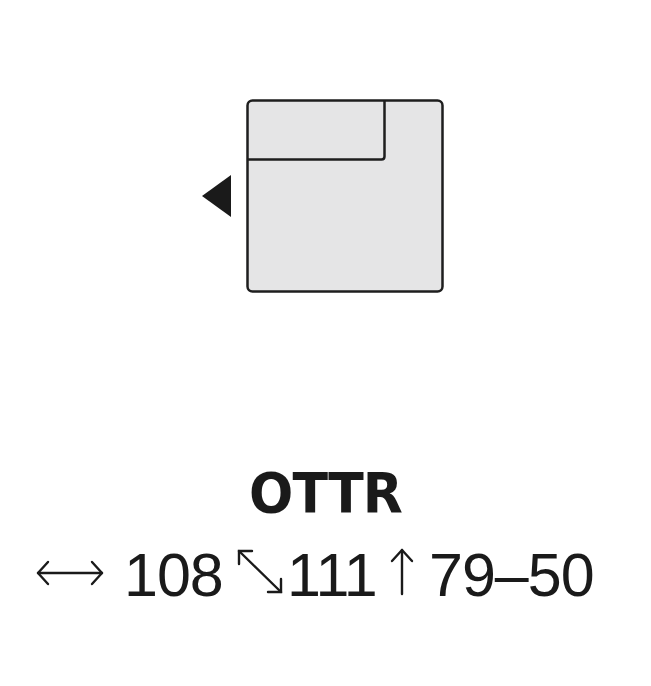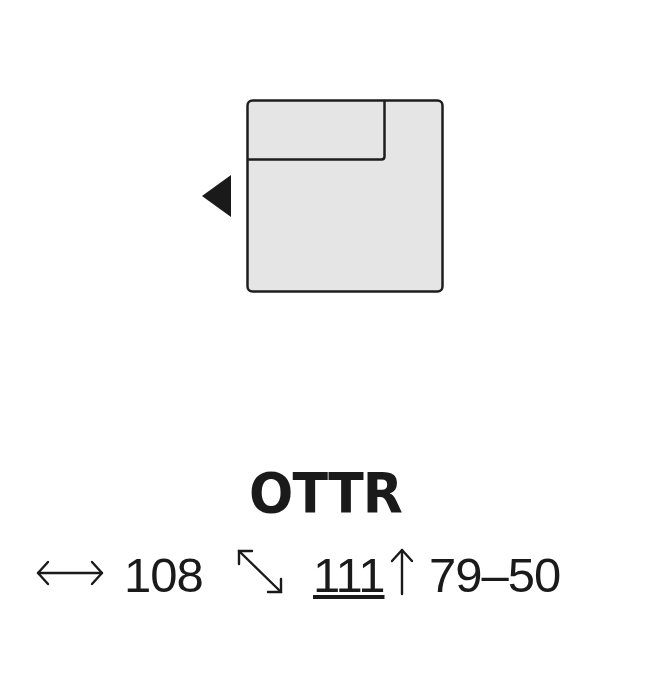--- a/index.html
+++ b/index.html
@@ -8,21 +8,21 @@
   .module-diagram svg { position: absolute; left: 0; top: 0; }
   .model-name {
     position: absolute; left: 0; top: 458px; width: 651px; text-align: center;
     font-family: "DejaVu Sans", sans-serif; font-weight: bold; font-size: 56px;
     line-height: 70px; color: #1a1a1a; letter-spacing: -1px;
     transform: scaleX(0.93); transform-origin: center;
   }
   .dims { position: absolute; left: 0; top: 540px; width: 651px; height: 70px; }
   .dim-val {
     position: absolute; top: 0; height: 70px;
-    font-family: "Liberation Sans", sans-serif; font-size: 49px; line-height: 70px;
+    font-family: "Liberation Sans", sans-serif; font-size: 61px; line-height: 70px;
     color: #1a1a1a; white-space: nowrap; letter-spacing: -1px;
   }
   .dim-icon { position: absolute; top: 0; }
 </style>
 </head>
 <body>
 
 <div class="module-diagram">
   <svg width="651" height="320" viewBox="0 0 651 320">
 
@@ -47,21 +47,21 @@
   </svg>
   <span class="dim-val" style="left:124px;">108</span>
 
   <svg class="dim-icon" style="left:234px;" width="52" height="70" viewBox="0 0 52 70">
     <g fill="none" stroke="#1a1a1a" stroke-width="2.4" stroke-linecap="round" stroke-linejoin="miter">
       <line x1="5" y1="11" x2="47" y2="52"></line>
       <polyline points="5,24 5,11 18,11"></polyline>
       <polyline points="47,39 47,52 34,52"></polyline>
     </g>
   </svg>
-  <span class="dim-val" style="left:313px;text-decoration:underline;">111</span>
+  <span class="dim-val" style="left:287px;">111</span>
 
   <svg class="dim-icon" style="left:389px;" width="26" height="70" viewBox="0 0 26 70">
     <g fill="none" stroke="#1a1a1a" stroke-width="2.4" stroke-linecap="round" stroke-linejoin="round">
       <line x1="13" y1="10" x2="13" y2="54"></line>
       <polyline points="3,21 13,10 23,21"></polyline>
     </g>
   </svg>
   <span class="dim-val" style="left:429px;">79–50</span>
 </div>
 

